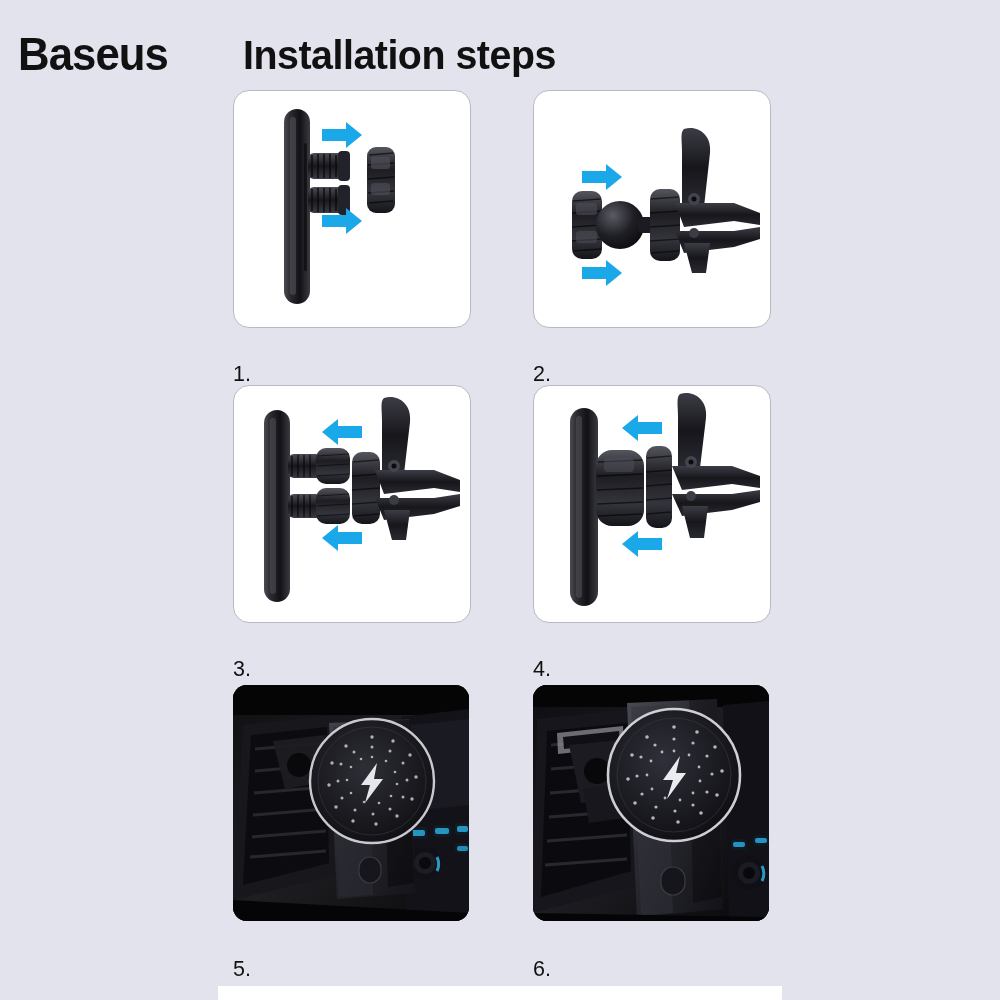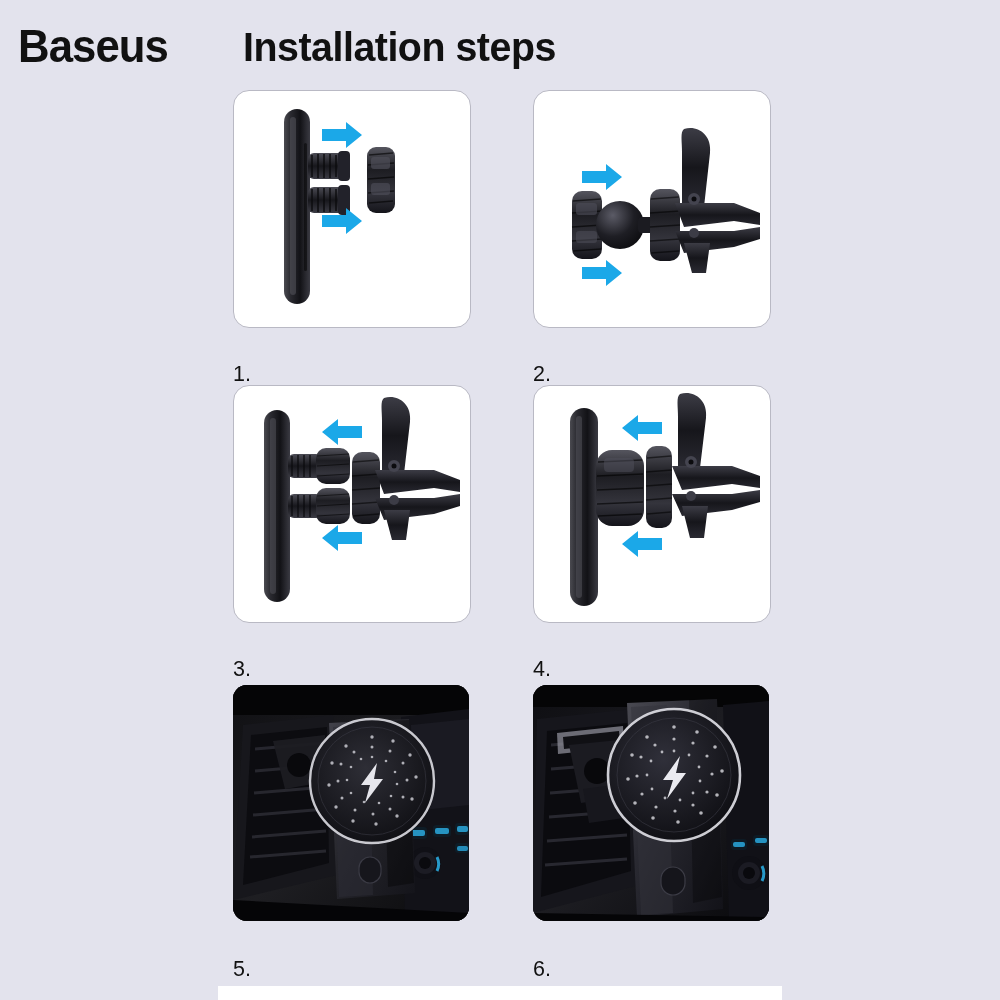--- a/index.html
+++ b/index.html
@@ -5,21 +5,21 @@
   html,body{margin:0;padding:0;}
   body{
     width:1000px;height:1000px;
     background:#e3e3ed;
     font-family:"Liberation Sans","DejaVu Sans",sans-serif;
     overflow:hidden;position:relative;
   }
   .page{position:absolute;inset:0;}
 
   
-  .header{position:absolute;left:0;top:0;width:1000px;height:78px;}
+  .header{position:absolute;left:0;top:8px;width:1000px;height:78px;}
   .brand{
     position:absolute;left:18px;top:22px;
     font-size:47px;line-height:47px;font-weight:bold;color:#111;
     letter-spacing:-1px;
     transform:scaleX(0.93);transform-origin:left center;
     font-family:"Liberation Sans","DejaVu Sans",sans-serif;
   }
   .title{
     position:absolute;left:243px;top:25px;
     font-size:41px;line-height:44px;font-weight:bold;color:#111;

